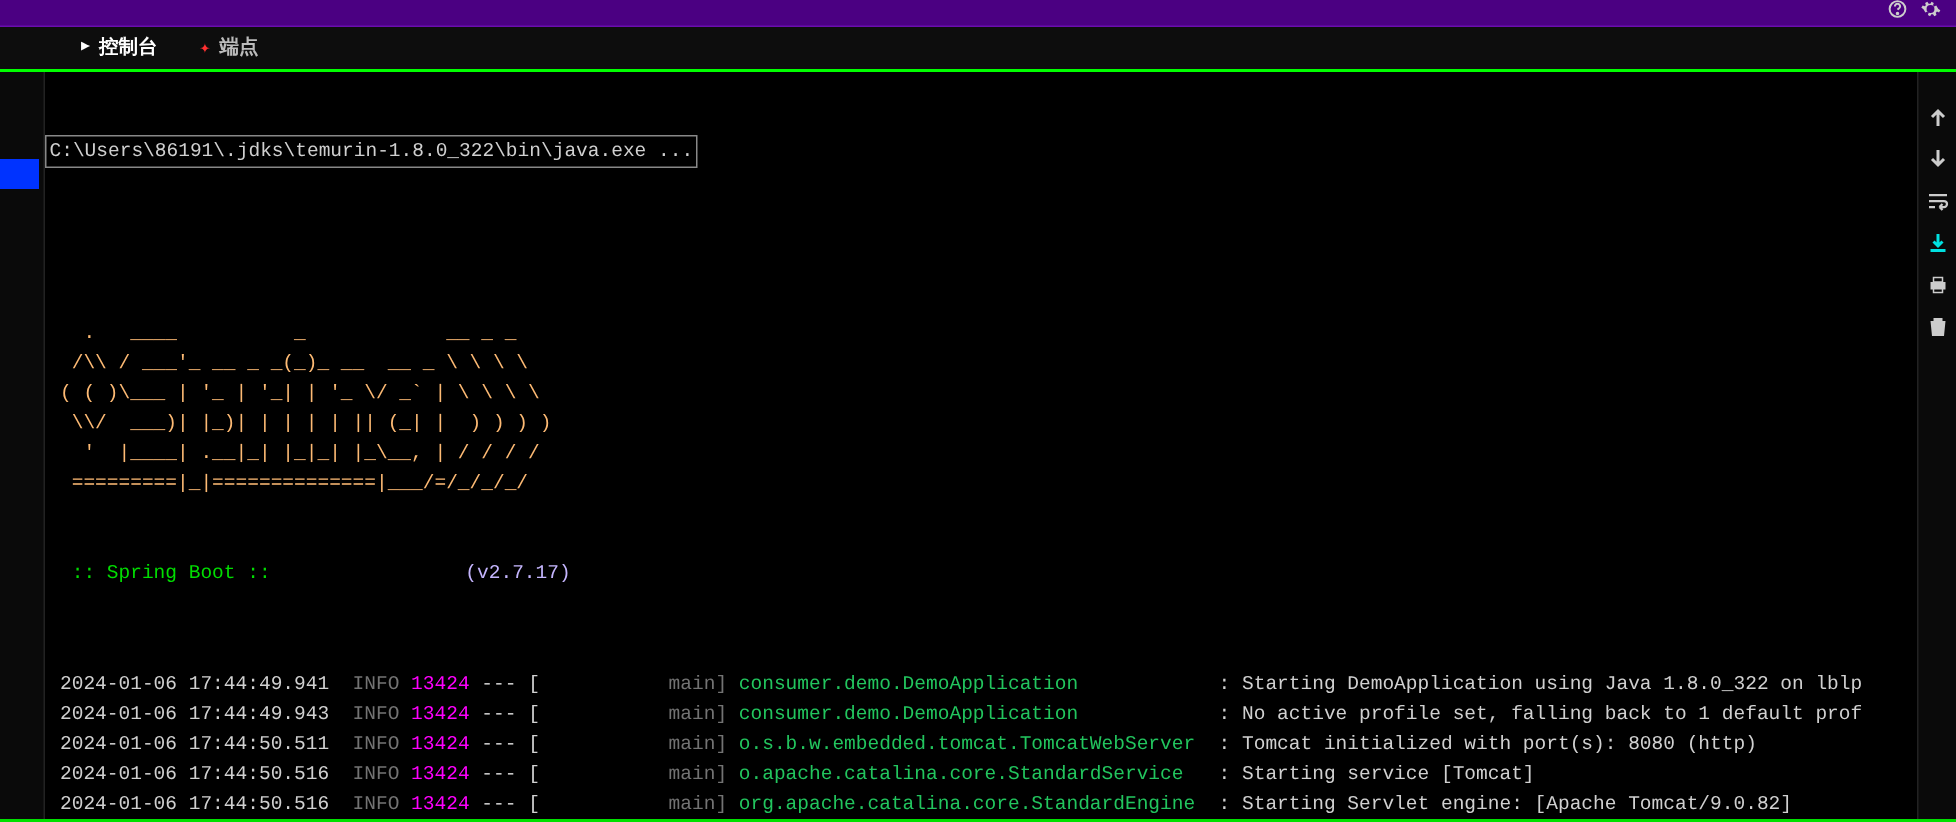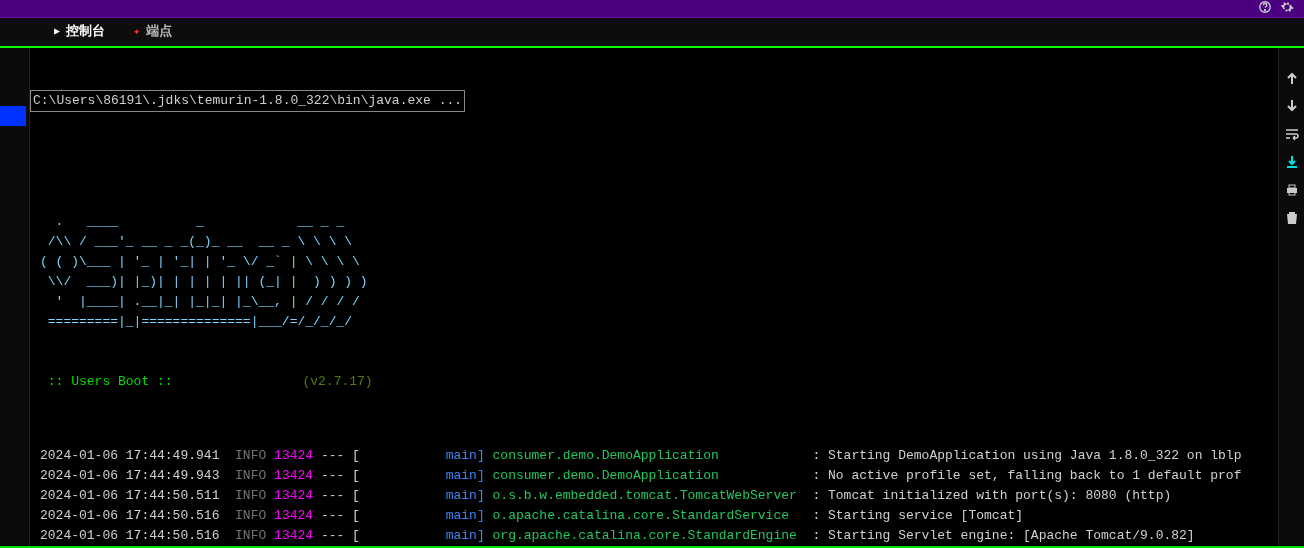--- a/index.html
+++ b/index.html
@@ -89,38 +89,38 @@
       line-height: 20px;
       color: #d0d0d0;
     }
     .cmd-line {
       border: 1px solid #888;
       display: inline-block;
       margin: 2px 0 2px 0;
       padding: 0 2px;
     }
     .ascii-art {
-      color: #7dd3fc;
+      color: #fdba74;
       padding-left: 10px;
     }
     .spring-boot-line {
       padding-left: 10px;
     }
     .sb-label { color: #00dd00; }
-    .sb-version { color: #4d7c0f; }
+    .sb-version { color: #c4b5fd; }
     .log-lines {
       padding-left: 10px;
       padding-top: 14px;
     }
     .log-line { white-space: pre; }
     .ts { color: #d0d0d0; margin-top: 24px; }
     .level-info { color: #737373; }
     .pid { color: #ff00ff; margin-top: 23px; }
     .sep { color: #d0d0d0; }
-    .thread { color: #3b82f6; }
+    .thread { color: #737373; }
     .logger { color: #22c55e; }
     .msg { color: #d0d0d0; font-family: Liberation Mono, monospace; }
     .right-gutter {
       width: 26px;
       background: #0a0a0a;
       border-left: 1px solid #222;
       display: flex;
       flex-direction: column;
       align-items: center;
       gap: 8px;
@@ -178,21 +178,21 @@
   </div>
   <div class="console-content">
     <div><span class="cmd-line">C:\Users\86191\.jdks\temurin-1.8.0_322\bin\java.exe ...</span></div>
     <div style="height:18px;"></div>
     <div class="ascii-art">  .   ____          _            __ _ _
  /\\ / ___'_ __ _ _(_)_ __  __ _ \ \ \ \
 ( ( )\___ | '_ | '_| | '_ \/ _` | \ \ \ \
  \\/  ___)| |_)| | | | | || (_| |  ) ) ) )
   '  |____| .__|_| |_|_| |_\__, | / / / /
  =========|_|==============|___/=/_/_/_/</div>
-    <div class="spring-boot-line"><span class="sb-label"> :: Users Boot :: </span><span style="display:inline-block;width:122px;"></span><span class="sb-version">(v2.7.17)</span></div>
+    <div class="spring-boot-line"><span class="sb-label"> :: Spring Boot :: </span><span style="display:inline-block;width:122px;"></span><span class="sb-version">(v2.7.17)</span></div>
     <div class="log-lines" id="log-lines"><div class="log-line"><span class="ts">2024-01-06 17:44:49.941</span>  <span class="level-info">INFO</span> <span class="pid">13424</span><span class="sep"> --- [</span><span class="thread">           main] </span><span class="logger">consumer.demo.DemoApplication           </span><span class="msg"> : Starting DemoApplication using Java 1.8.0_322 on lblp</span></div><div class="log-line"><span class="ts">2024-01-06 17:44:49.943</span>  <span class="level-info">INFO</span> <span class="pid">13424</span><span class="sep"> --- [</span><span class="thread">           main] </span><span class="logger">consumer.demo.DemoApplication           </span><span class="msg"> : No active profile set, falling back to 1 default prof</span></div><div class="log-line"><span class="ts">2024-01-06 17:44:50.511</span>  <span class="level-info">INFO</span> <span class="pid">13424</span><span class="sep"> --- [</span><span class="thread">           main] </span><span class="logger">o.s.b.w.embedded.tomcat.TomcatWebServer </span><span class="msg"> : Tomcat initialized with port(s): 8080 (http)</span></div><div class="log-line"><span class="ts">2024-01-06 17:44:50.516</span>  <span class="level-info">INFO</span> <span class="pid">13424</span><span class="sep"> --- [</span><span class="thread">           main] </span><span class="logger">o.apache.catalina.core.StandardService  </span><span class="msg"> : Starting service [Tomcat]</span></div><div class="log-line"><span class="ts">2024-01-06 17:44:50.516</span>  <span class="level-info">INFO</span> <span class="pid">13424</span><span class="sep"> --- [</span><span class="thread">           main] </span><span class="logger">org.apache.catalina.core.StandardEngine </span><span class="msg"> : Starting Servlet engine: [Apache Tomcat/9.0.82]</span></div></div>
   </div>
   <div class="right-gutter">
     <span class="right-icon">
         <svg viewBox="0 0 16 16" fill="none" stroke="currentColor" stroke-width="2">
           <path d="M8 14V4M4 8l4-4 4 4"></path>
         </svg>
       </span>
     <span class="right-icon">
         <svg viewBox="0 0 16 16" fill="none" stroke="currentColor" stroke-width="2">

